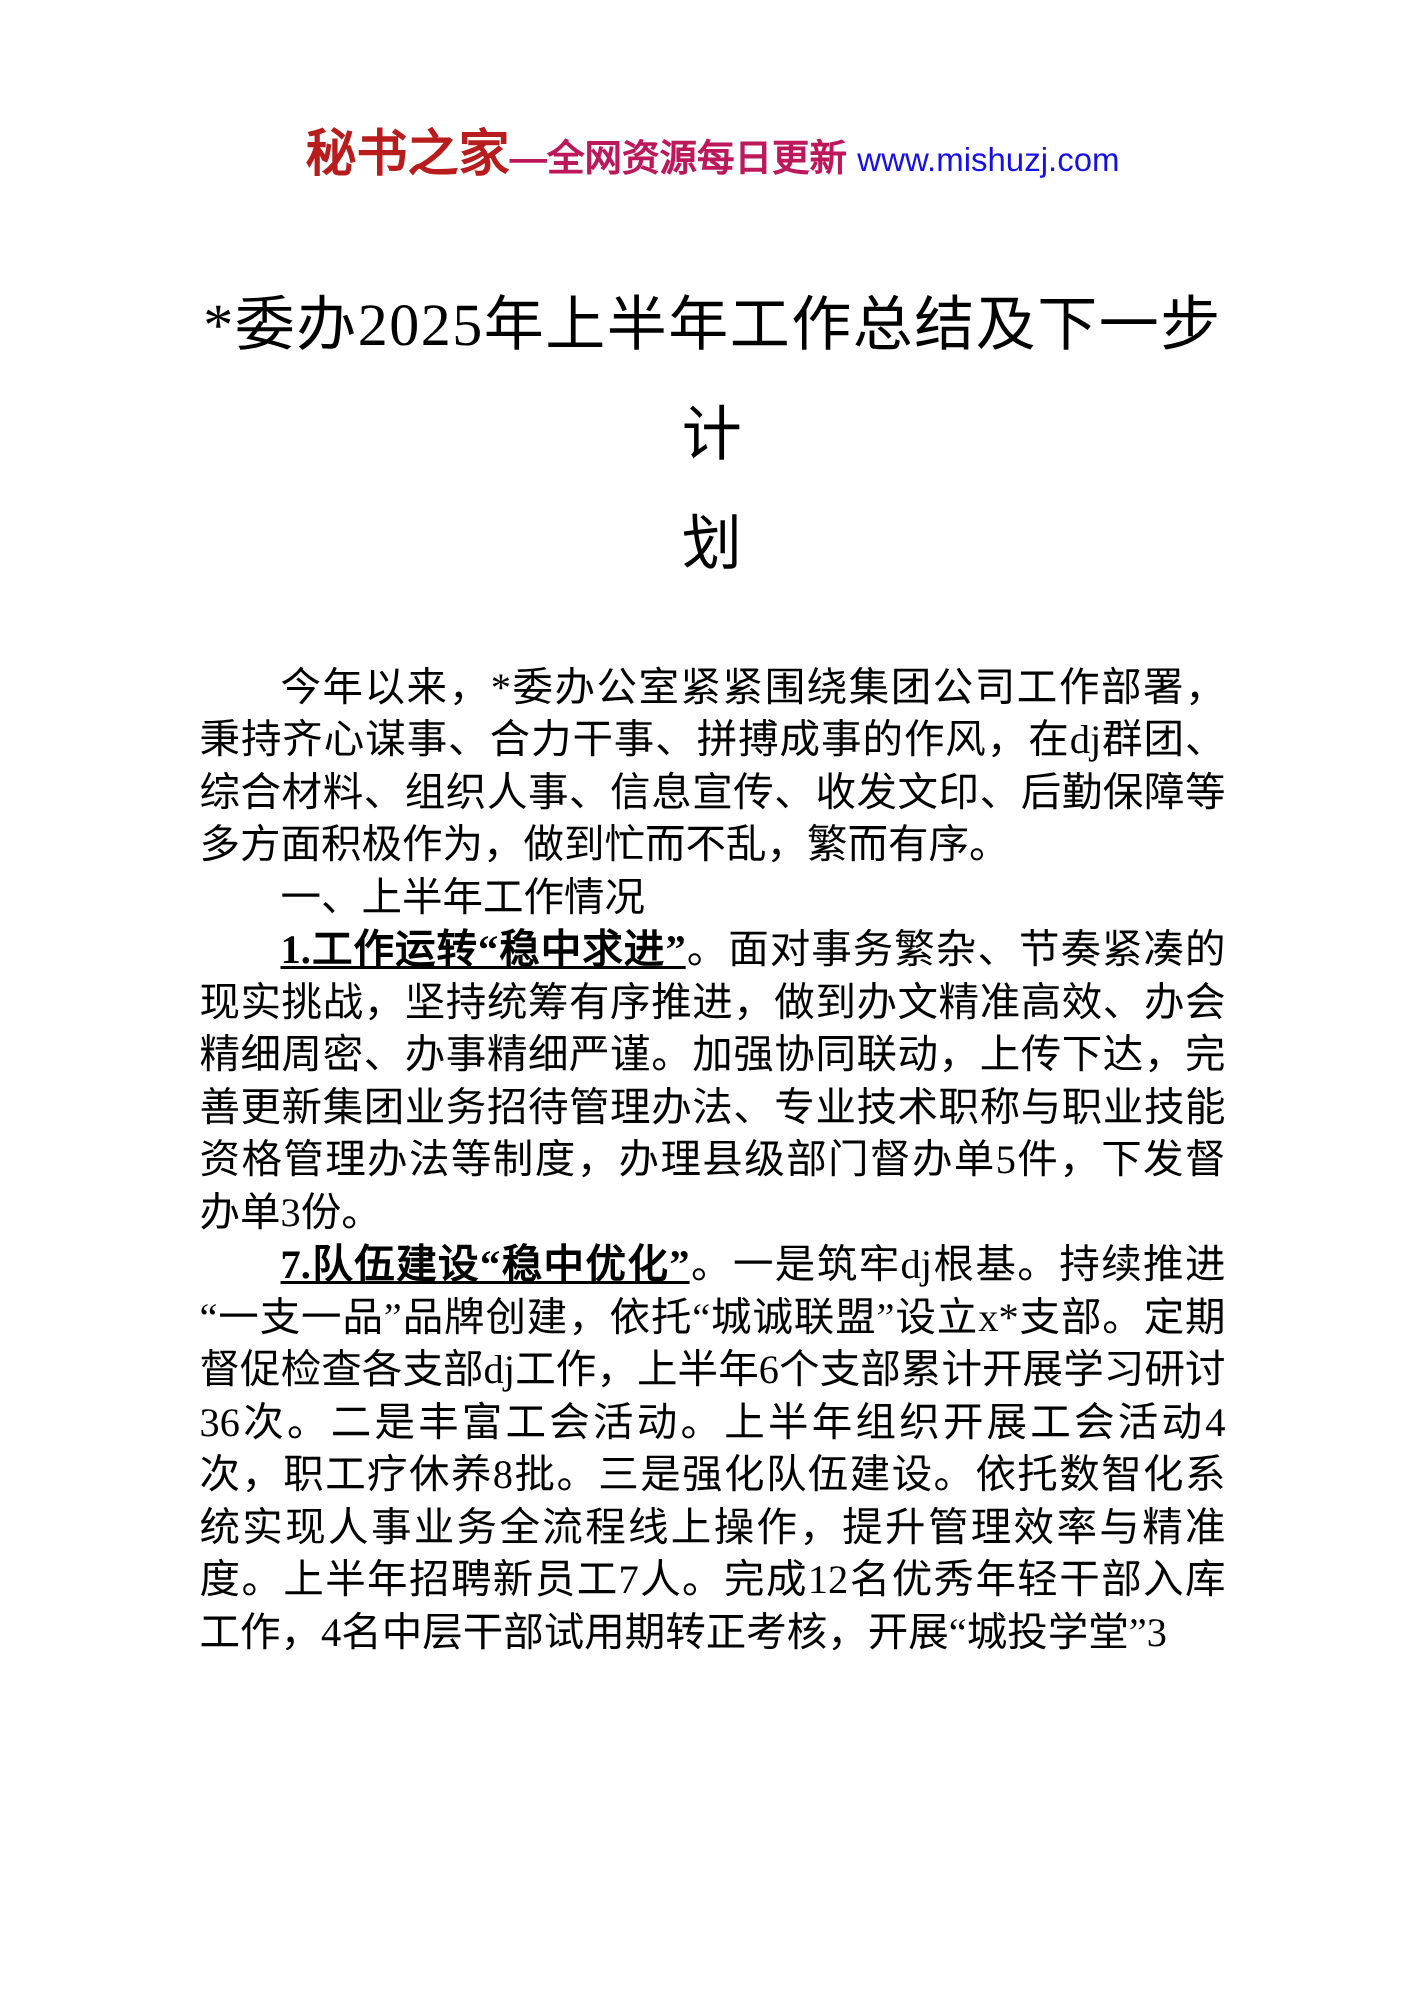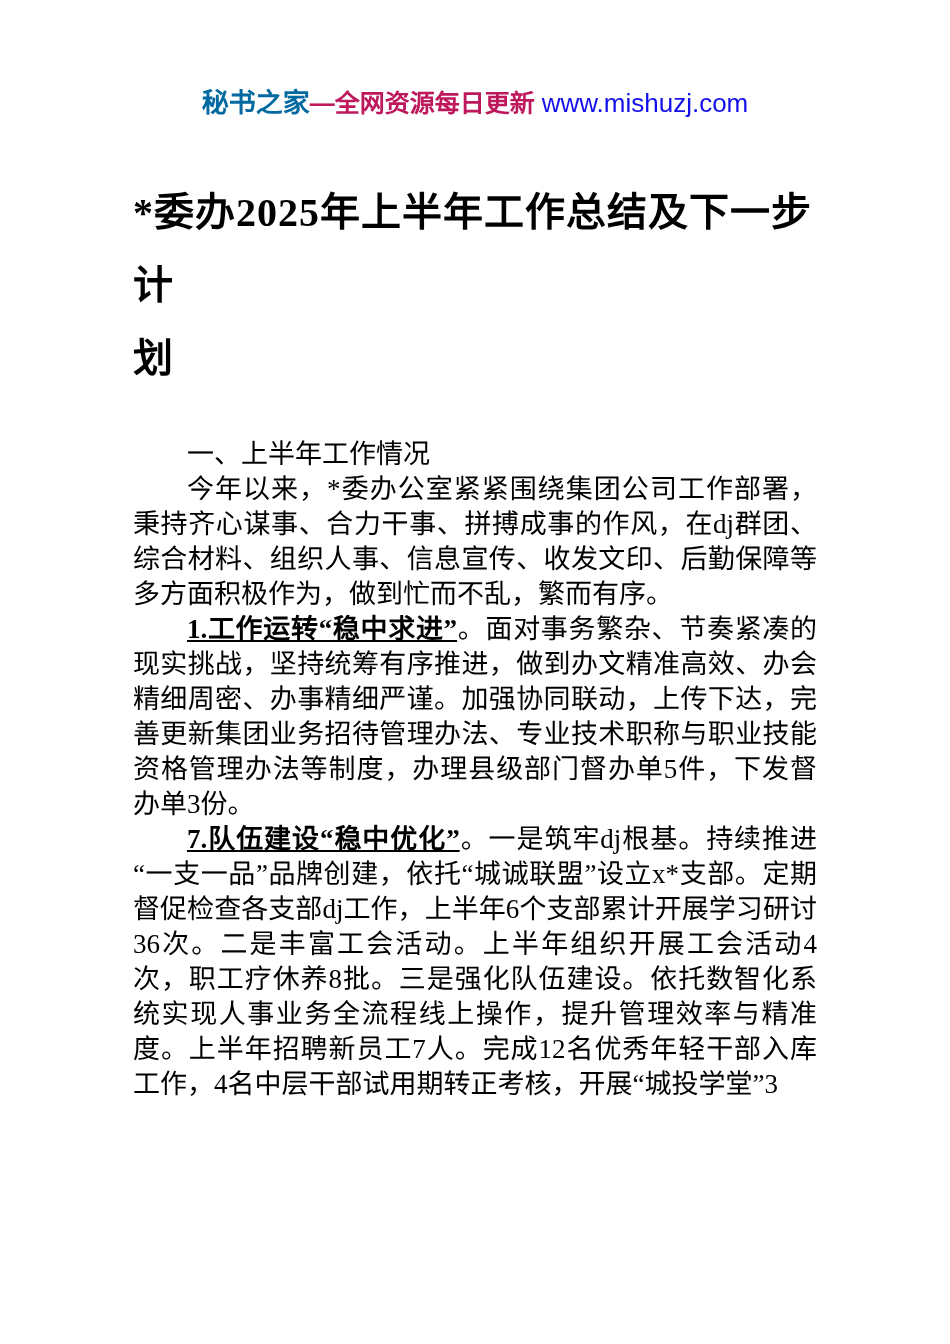--- a/index.html
+++ b/index.html
@@ -19,39 +19,40 @@
   }
   
   .banner {
     text-align: center;
     font-family: "Liberation Sans", "DejaVu Sans", sans-serif;
     font-size: 25px;
     line-height: 34px;
     white-space: nowrap;
   }
   .banner .site-name {
-    color: #0369a1;
+    color: #b91c1c;
     font-weight: 700;
-    font-size: 27px;
+    font-size: 34px;
   }
   .banner .tagline {
     color: #be185d;
     font-weight: 700;
   }
   .banner .site-url {
     color: #1410e8;
     text-decoration: none;
-    font-size: 26px;
+    font-size: 22px;
   }
   
   .doc-title {
     margin: 56px auto 0 auto;
+    text-align: center;
     font-size: 40px;
     line-height: 73px;
-    font-weight: 700;
+    font-weight: 400;
     letter-spacing: 1px;
   }
   .doc-title .line { display: block; }
   
   .content {
     margin-top: 42px;
     font-size: 27px;
     line-height: 35px;
     text-align: justify;
     text-justify: inter-ideograph;
@@ -72,25 +73,25 @@
   </div>
 
   <h1 class="doc-title">
     <span class="line">*委办2025年上半年工作总结及下一步计</span>
     <span class="line">划</span>
   </h1>
 
   <div class="content">
 
     <p>
-      <span>一、上半年工作情况</span>
+      <span>今年以来，*委办公室紧紧围绕集团公司工作部署，秉持齐心谋事、合力干事、拼搏成事的作风，在dj群团、综合材料、组织人事、信息宣传、收发文印、后勤保障等多方面积极作为，做到忙而不乱，繁而有序。</span>
     </p>
 
     <p>
-      <span>今年以来，*委办公室紧紧围绕集团公司工作部署，秉持齐心谋事、合力干事、拼搏成事的作风，在dj群团、综合材料、组织人事、信息宣传、收发文印、后勤保障等多方面积极作为，做到忙而不乱，繁而有序。</span>
+      <span>一、上半年工作情况</span>
     </p>
 
     <p>
       <b>1.工作运转“稳中求进”</b><span>。面对事务繁杂、节奏紧凑的现实挑战，坚持统筹有序推进，做到办文精准高效、办会精细周密、办事精细严谨。加强协同联动，上传下达，完善更新集团业务招待管理办法、专业技术职称与职业技能资格管理办法等制度，办理县级部门督办单5件，下发督办单3份。</span>
     </p>
 
 
     <p>
       <b>7.队伍建设“稳中优化”</b><span>。一是筑牢dj根基。持续推进“一支一品”品牌创建，依托“城诚联盟”设立x*支部。定期督促检查各支部dj工作，上半年6个支部累计开展学习研讨36次。二是丰富工会活动。上半年组织开展工会活动4次，职工疗休养8批。三是强化队伍建设。依托数智化系统实现人事业务全流程线上操作，提升管理效率与精准度。上半年招聘新员工7人。完成12名优秀年轻干部入库工作，4名中层干部试用期转正考核，开展“城投学堂”3</span>
     </p>

